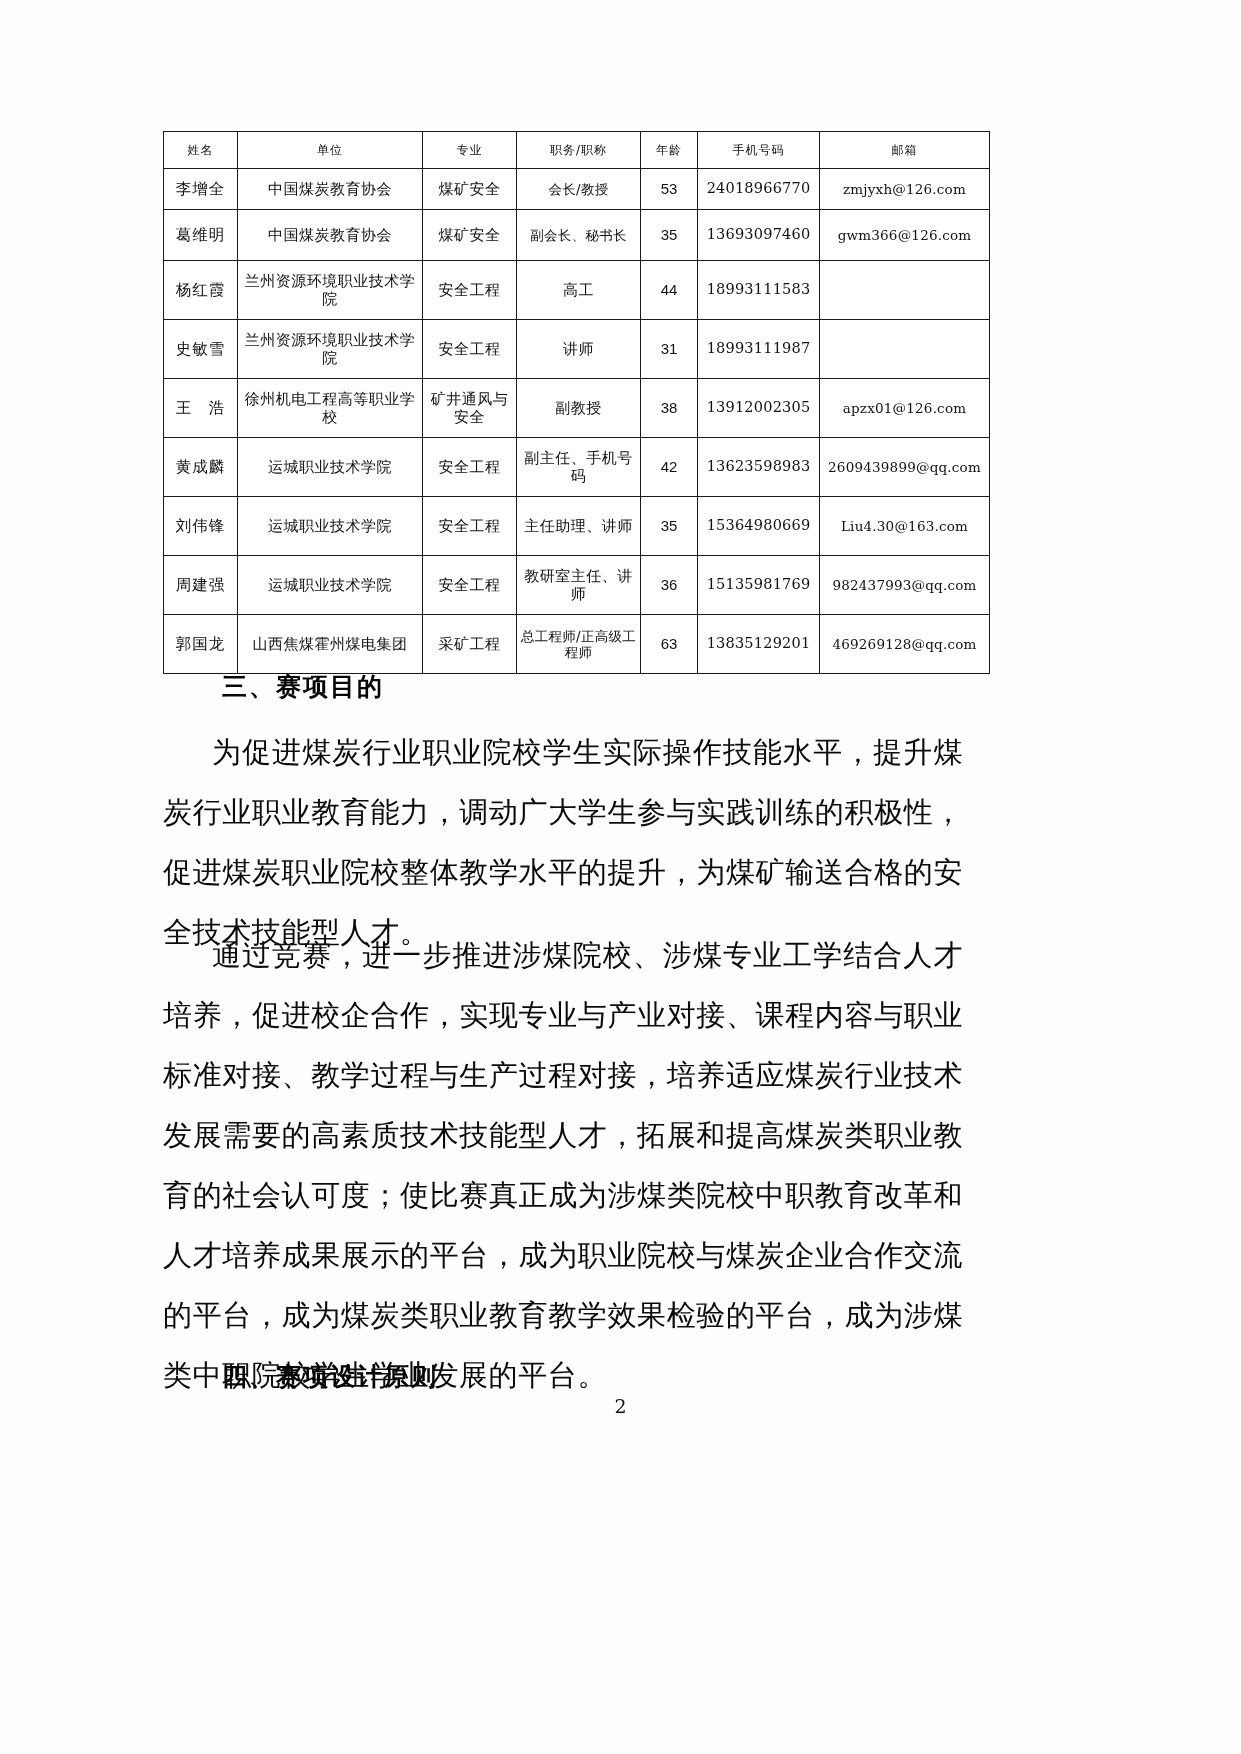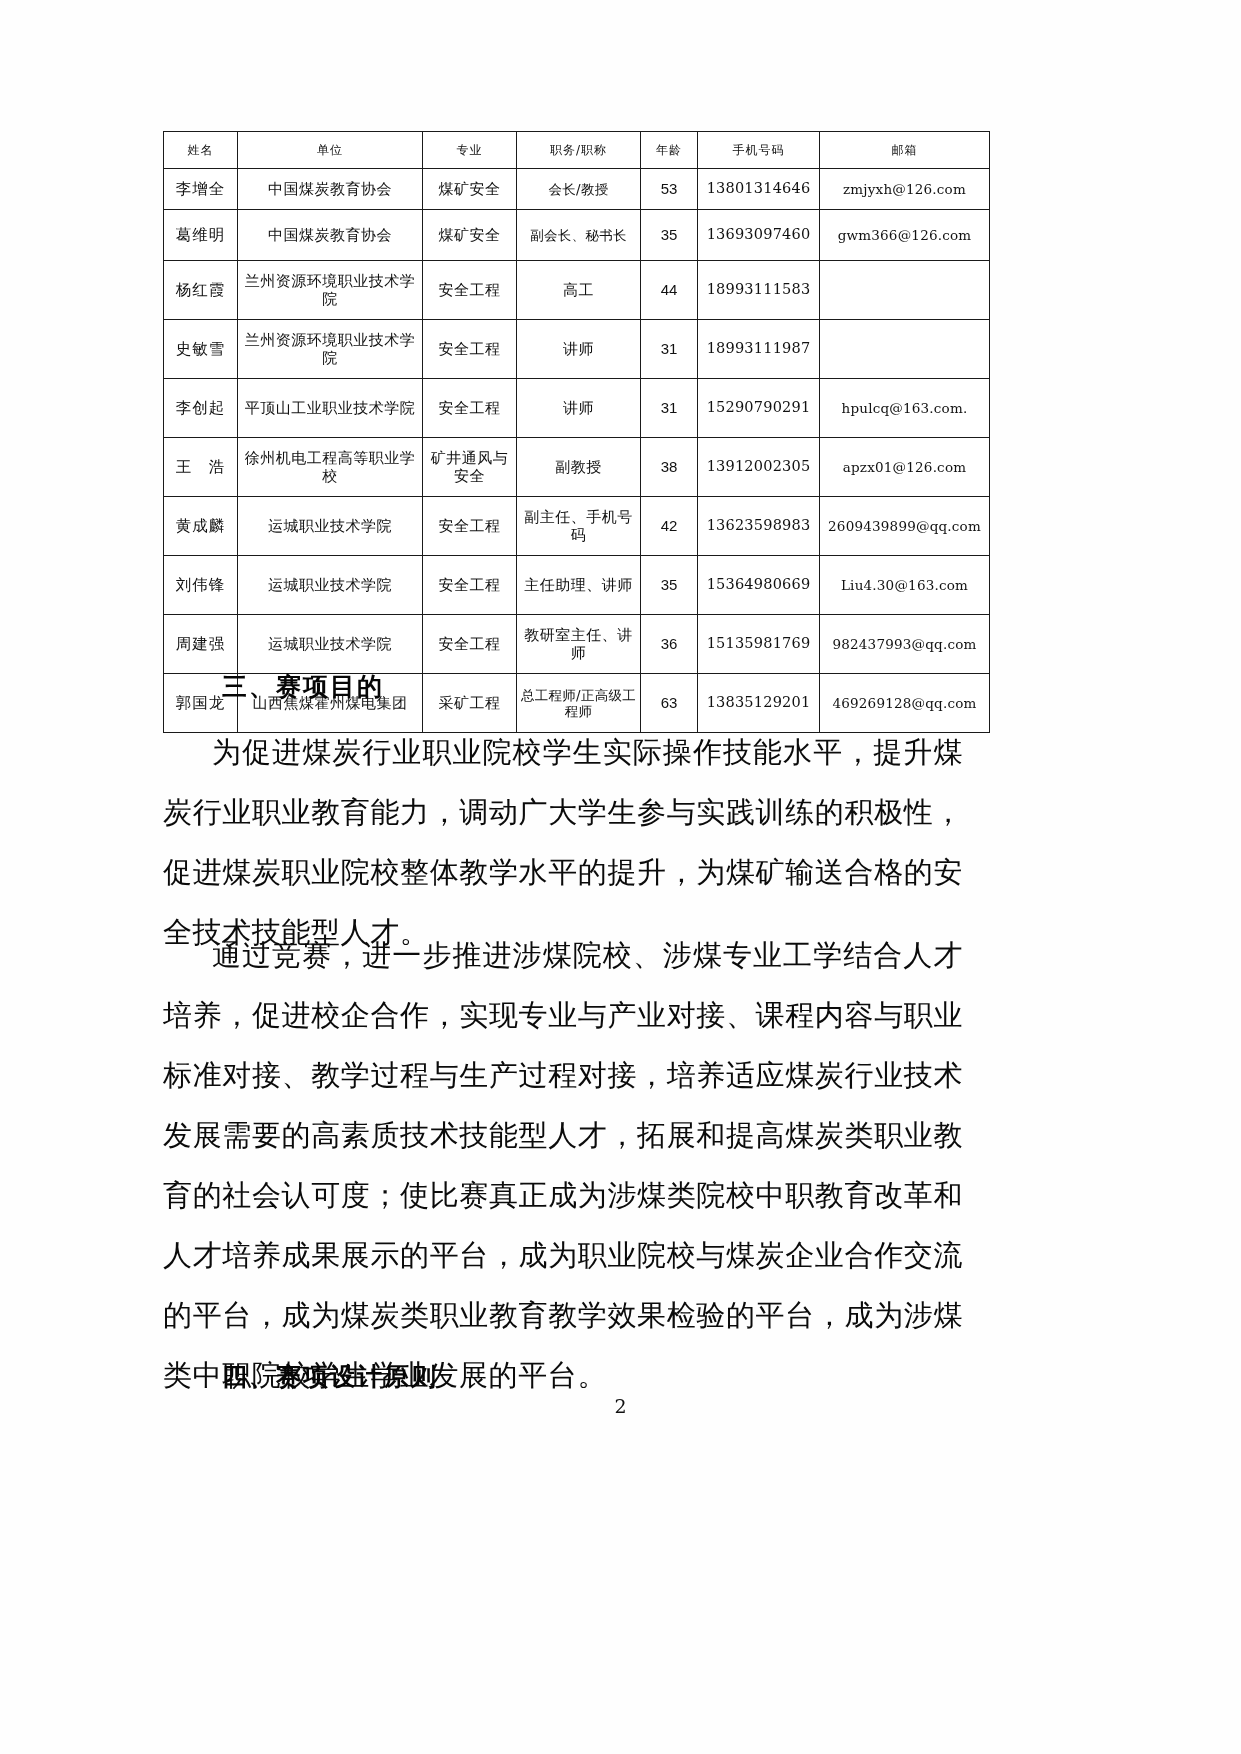--- a/index.html
+++ b/index.html
@@ -157,21 +157,21 @@
           <td>邮箱</td>
         </tr>
       </thead>
       <tbody>
         <tr class="r-short">
           <td class="cn name">李增全</td>
           <td class="cn">中国煤炭教育协会</td>
           <td class="cn">煤矿安全</td>
           <td class="small-cn">会长/教授</td>
           <td class="age">53</td>
-          <td class="num">13801314646</td>
+          <td class="num">24018966770</td>
           <td class="mail">zmjyxh@126.com</td>
         </tr>
         <tr class="r-mid">
           <td class="cn name">葛维明</td>
           <td class="cn">中国煤炭教育协会</td>
           <td class="cn">煤矿安全</td>
           <td class="small-cn">副会长、秘书长</td>
           <td class="age">35</td>
           <td class="num">13693097460</td>
           <td class="mail">gwm366@126.com</td>
@@ -188,29 +188,20 @@
         <tr class="r-tall">
           <td class="cn name">史敏雪</td>
           <td class="cn">兰州资源环境职业技术学院</td>
           <td class="cn">安全工程</td>
           <td class="cn">讲师</td>
           <td class="age">31</td>
           <td class="num">18993111987</td>
           <td class="mail"></td>
         </tr>
         <tr class="r-tall">
-          <td class="cn name">李创起</td>
-          <td class="cn">平顶山工业职业技术学院</td>
-          <td class="cn">安全工程</td>
-          <td class="cn">讲师</td>
-          <td class="age">31</td>
-          <td class="num">15290790291</td>
-          <td class="mail">hpulcq@163.com.</td>
-        </tr>
-        <tr class="r-tall">
           <td class="cn name">王　浩</td>
           <td class="cn">徐州机电工程高等职业学校</td>
           <td class="cn">矿井通风与安全</td>
           <td class="cn">副教授</td>
           <td class="age">38</td>
           <td class="num">13912002305</td>
           <td class="mail">apzx01@126.com</td>
         </tr>
         <tr class="r-tall">
           <td class="cn name">黄成麟</td>

